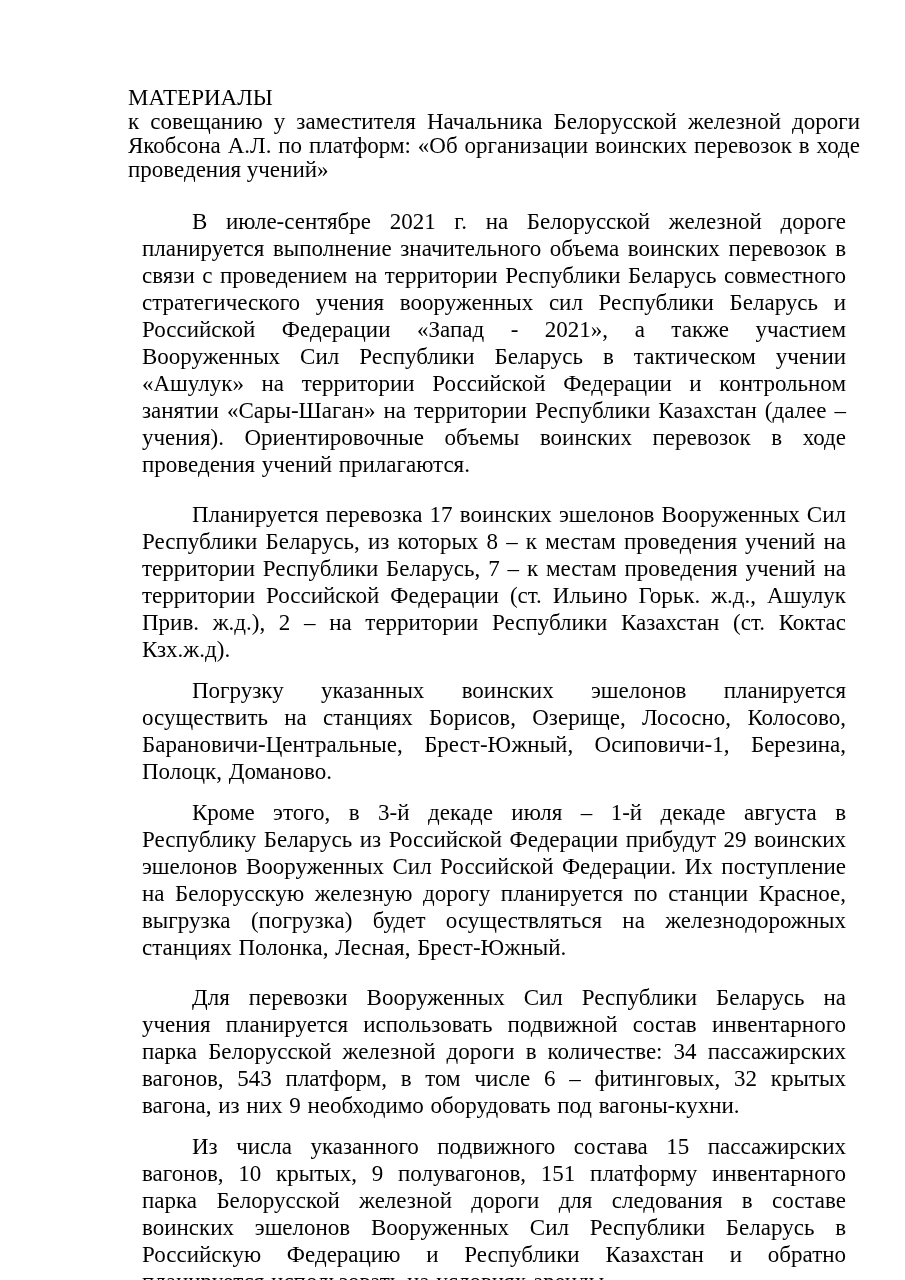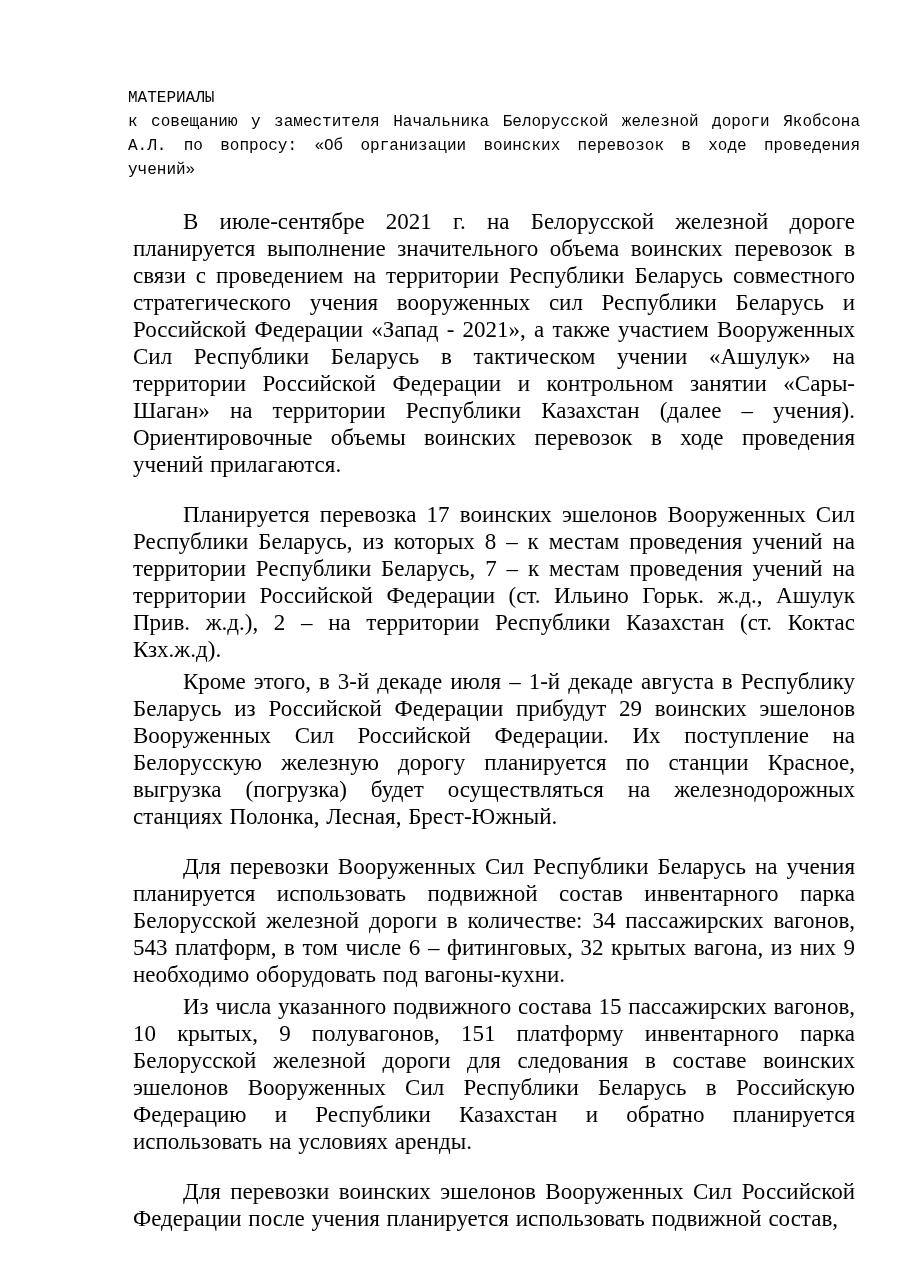--- a/index.html
+++ b/index.html
@@ -19,57 +19,57 @@
     width: 905px;
     height: 1280px;
     background: #ffffff;
     box-sizing: border-box;
     padding: 86px 45px 0 128px;
   }
   .doc-content {
     width: 732px;
   }
   .doc-header {
-    font-size: 16px;
+    font-size: 23px;
     line-height: 24px;
     text-align: justify;
-    font-family: Liberation Mono, monospace;
   }
   .doc-title {
     text-align: left;
   }
   .doc-body {
     margin-top: 26px;
   }
   .para {
-    margin: 5px;
+    margin: 14px;
     font-size: 23px;
     line-height: 27px;
     text-align: justify;
     text-indent: 50px;
     word-spacing: 1px;
   }
   .para.gap {
     margin-top: 23px;
   }
 </style>
 </head>
 <body>
 
 <div class="page">
   <div class="doc-content">
 
     <header class="doc-header">
       <div class="doc-title">МАТЕРИАЛЫ</div>
-      <div class="doc-subtitle">к совещанию у заместителя Начальника Белорусской железной дороги Якобсона А.Л. по вопросу: «Об организации воинских перевозок в ходе проведения учений»</div>
+      <div class="doc-subtitle">к совещанию у заместителя Начальника Белорусской железной дороги Якобсона А.Л. по платформ: «Об организации воинских перевозок в ходе проведения учений»</div>
     </header>
 
     <main class="doc-body">
       <p class="para gap">В июле-сентябре 2021 г. на Белорусской железной дороге планируется выполнение значительного объема воинских перевозок в связи с проведением на территории Республики Беларусь совместного стратегического учения вооруженных сил Республики Беларусь и Российской Федерации «Запад - 2021», а также участием Вооруженных Сил Республики Беларусь в тактическом учении «Ашулук» на территории Российской Федерации и контрольном занятии «Сары-Шаган» на территории Республики Казахстан (далее – учения). Ориентировочные объемы воинских перевозок в ходе проведения учений прилагаются.</p>
       <p class="para gap">Планируется перевозка 17 воинских эшелонов Вооруженных Сил Республики Беларусь, из которых 8 – к местам проведения учений на территории Республики Беларусь, 7 – к местам проведения учений на территории Российской Федерации (ст. Ильино Горьк. ж.д., Ашулук Прив. ж.д.), 2 – на территории Республики Казахстан (ст. Коктас Кзх.ж.д).</p>
+      <p class="para">Погрузку указанных воинских эшелонов планируется осуществить на станциях Борисов, Озерище, Лососно, Колосово, Барановичи-Центральные, Брест-Южный, Осиповичи-1, Березина, Полоцк, Доманово.</p>
       <p class="para">Кроме этого, в 3-й декаде июля – 1-й декаде августа в Республику Беларусь из Российской Федерации прибудут 29 воинских эшелонов Вооруженных Сил Российской Федерации. Их поступление на Белорусскую железную дорогу планируется по станции Красное, выгрузка (погрузка) будет осуществляться на железнодорожных станциях Полонка, Лесная, Брест-Южный.</p>
       <p class="para gap">Для перевозки Вооруженных Сил Республики Беларусь на учения планируется использовать подвижной состав инвентарного парка Белорусской железной дороги в количестве: 34 пассажирских вагонов, 543 платформ, в том числе 6 – фитинговых, 32 крытых вагона, из них 9 необходимо оборудовать под вагоны-кухни.</p>
       <p class="para">Из числа указанного подвижного состава 15 пассажирских вагонов, 10 крытых, 9 полувагонов, 151 платформу инвентарного парка Белорусской железной дороги для следования в составе воинских эшелонов Вооруженных Сил Республики Беларусь в Российскую Федерацию и Республики Казахстан  и обратно планируется использовать на условиях аренды.</p>
       <p class="para gap">Для перевозки воинских эшелонов Вооруженных Сил Российской Федерации после учения планируется использовать подвижной состав,</p>
     </main>
 
   </div>
 </div>
 
 </body></html>

